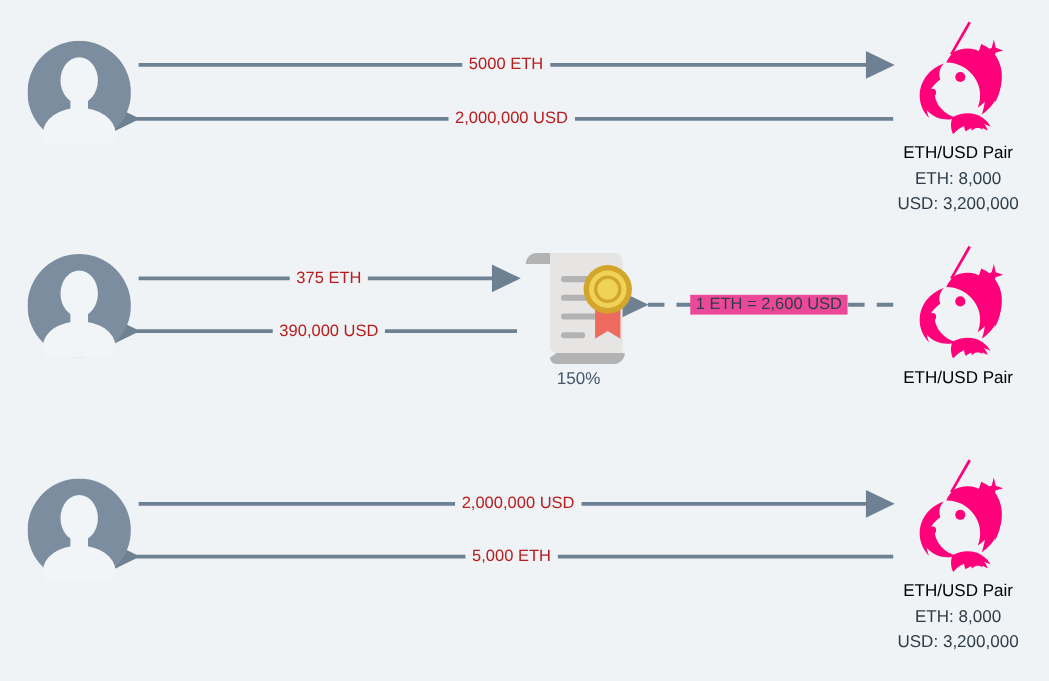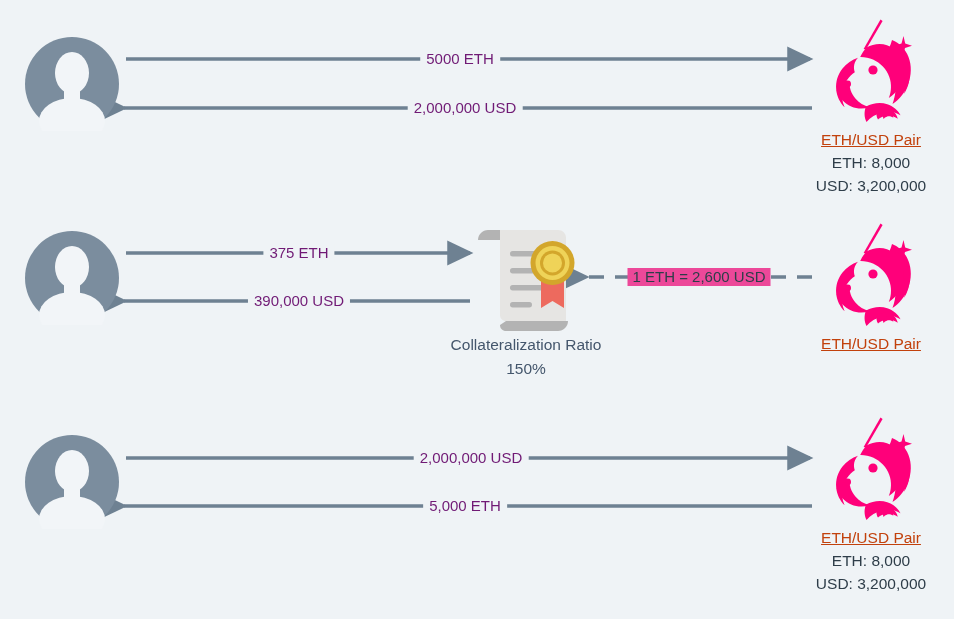--- a/index.html
+++ b/index.html
@@ -40,23 +40,22 @@
   }
   .unicorn {
     width: 92px;
     height: 104px;
     margin: 0 auto 6px auto;
     display: block;
   }
   .pair-title {
     font-size: 15.5px;
     line-height: 23px;
-    color: #c2410c;
-    white-space: nowrap;
-    text-decoration: underline;
+    color: #000000;
+    white-space: nowrap;
   }
   .pair-line {
     font-size: 15.5px;
     line-height: 23px;
     color: #2e3d49;
     white-space: nowrap;
   }
 
   
   .cert-block {
@@ -80,21 +79,21 @@
   .arrow-layer {
     position: absolute;
     left: 0; top: 0;
     width: 954px;
     height: 619px;
     pointer-events: none;
   }
   .arrow-label {
     position: absolute;
     font-size: 15px;
-    color: #701a75;
+    color: #b91c1c;
     background: #eff3f6;
     padding: 0 6px;
     white-space: nowrap;
     transform: translate(-50%, -50%);
     line-height: 18px;
   }
   .rate-label {
     position: absolute;
     font-size: 15px;
     color: #2e3d49;
@@ -231,21 +230,20 @@
       <rect x="34" y="57" width="40" height="5.5" rx="2.7" fill="#b3b3b3"></rect>
       <rect x="34" y="74" width="22" height="5.5" rx="2.7" fill="#b3b3b3"></rect>
 
       <path d="M65 44 L88 44 L88 80 L76.5 73 L65 80 Z" fill="#ed6a5e"></path>
 
       <circle cx="76.5" cy="35" r="22" fill="#d3a62b"></circle>
       <circle cx="76.5" cy="35" r="17" fill="#efd358"></circle>
       <circle cx="76.5" cy="35" r="12.5" fill="#d3a62b"></circle>
       <circle cx="76.5" cy="35" r="9.5" fill="#efd358"></circle>
     </svg>
-    <div class="cert-caption">Collateralization Ratio</div>
     <div class="cert-caption">150%</div>
   </div>
 
   <div class="rate-label" style="left:699px; top:277px; background:#ec4899; padding:0 5px;">1 ETH = 2,600 USD</div>
 
   <div class="node pair-block" style="left:789px; top:222px;">
     <svg class="unicorn" viewBox="0 0 92 104">
       <g fill="#ff007a">
         <path d="M55.5 1.5 L57.6 3.0 L41.0 31.5 L38.6 31.0 Z"></path>
         <path d="M67.0 22.0 C74.5 25.0 80.5 31.0 83.5 39.0 C86.8 47.5 86.5 57.5 83.0 66.5

